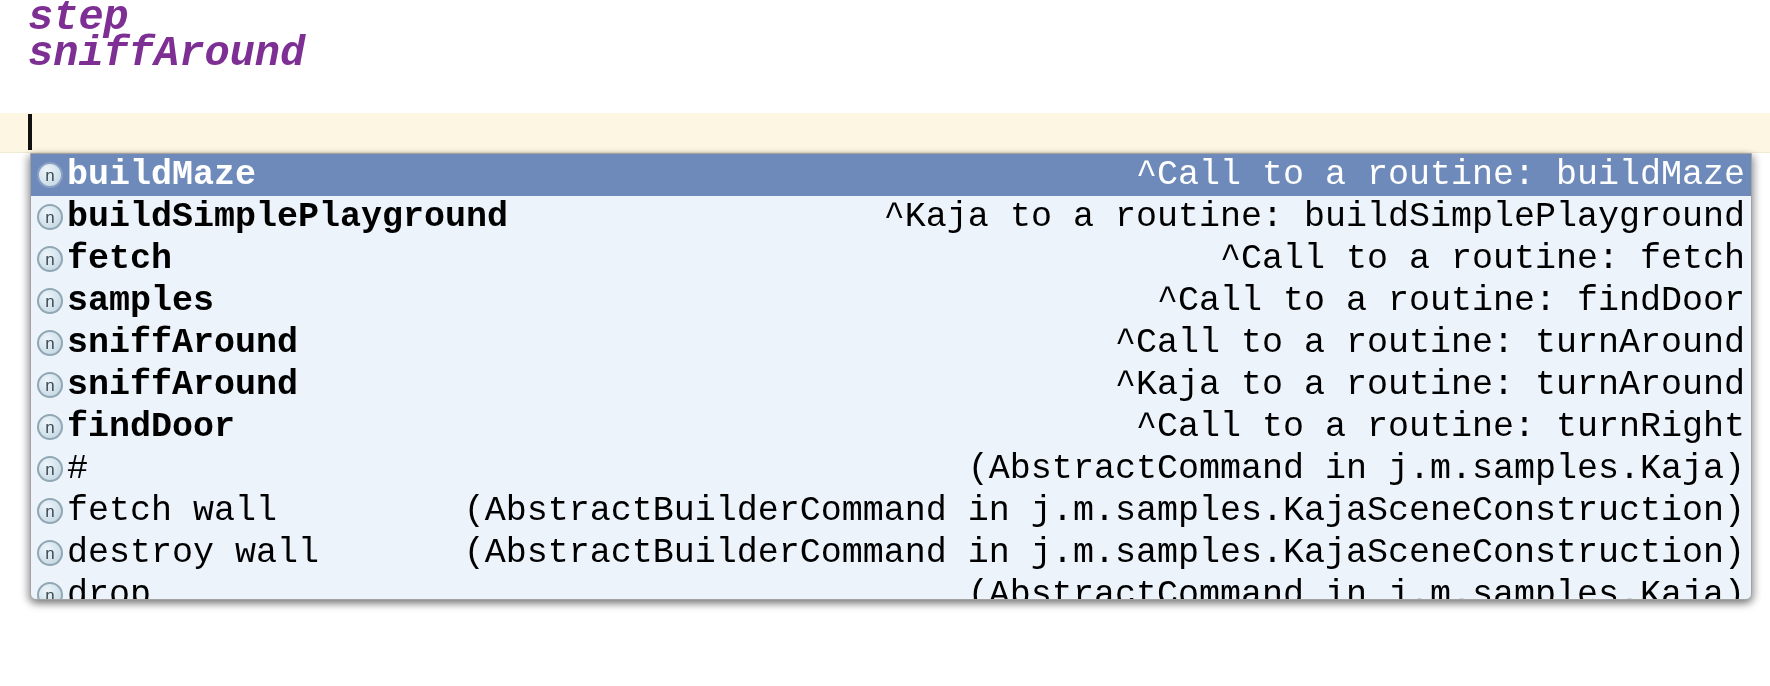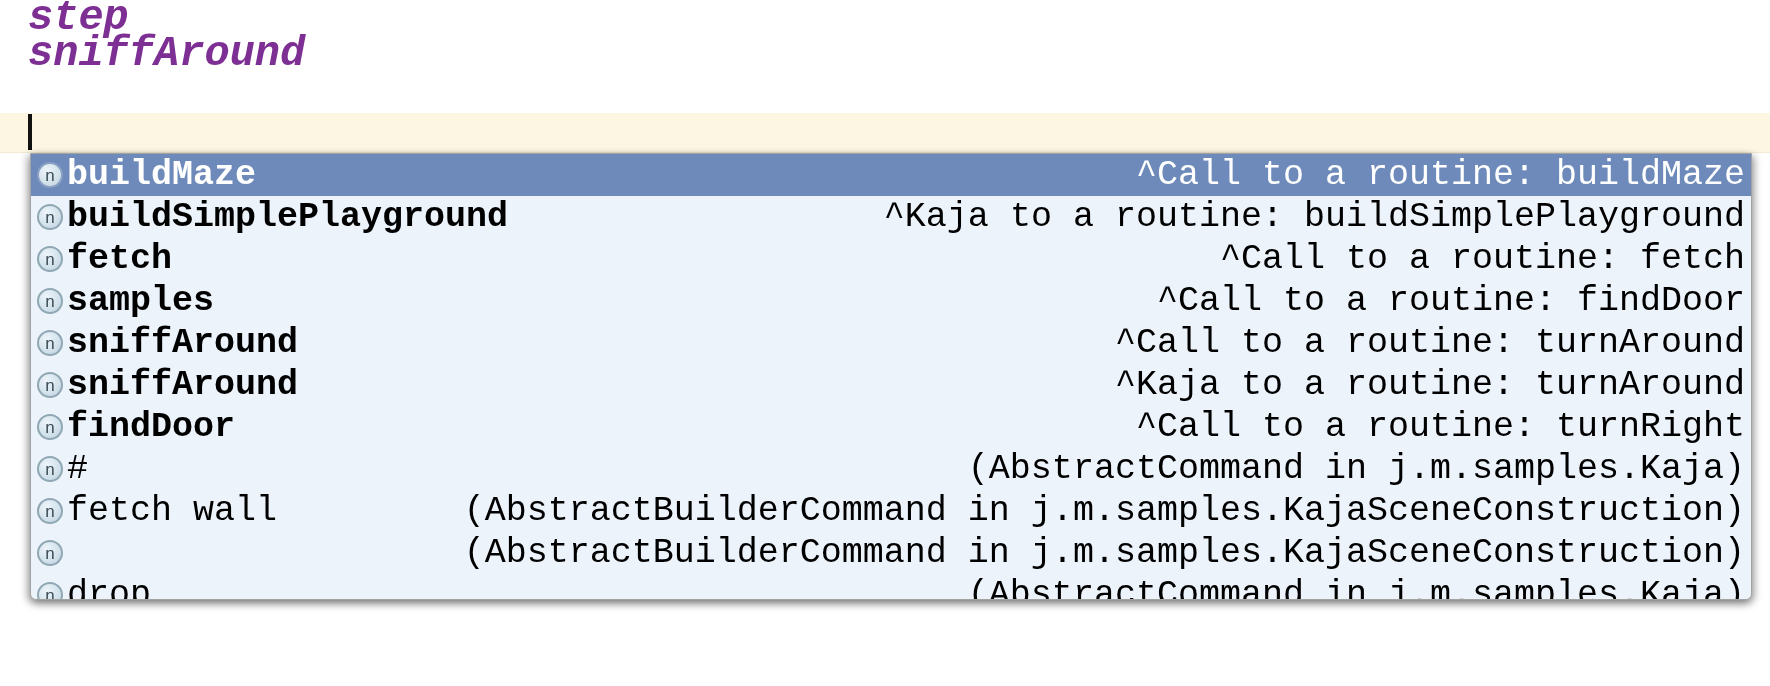--- a/index.html
+++ b/index.html
@@ -132,20 +132,21 @@
   </div>
 
   <div class="row plain">
     <span class="icon">n</span>
     <span class="label">fetch wall</span>
     <span class="desc">(AbstractBuilderCommand in j.m.samples.KajaSceneConstruction)</span>
   </div>
 
   <div class="row plain">
     <span class="icon">n</span>
+    <span class="label">destroy wall</span>
     <span class="desc">(AbstractBuilderCommand in j.m.samples.KajaSceneConstruction)</span>
   </div>
 
   <div class="row plain">
     <span class="icon">n</span>
     <span class="label">drop</span>
     <span class="desc">(AbstractCommand in j.m.samples.Kaja)</span>
   </div>
 
 </div>

